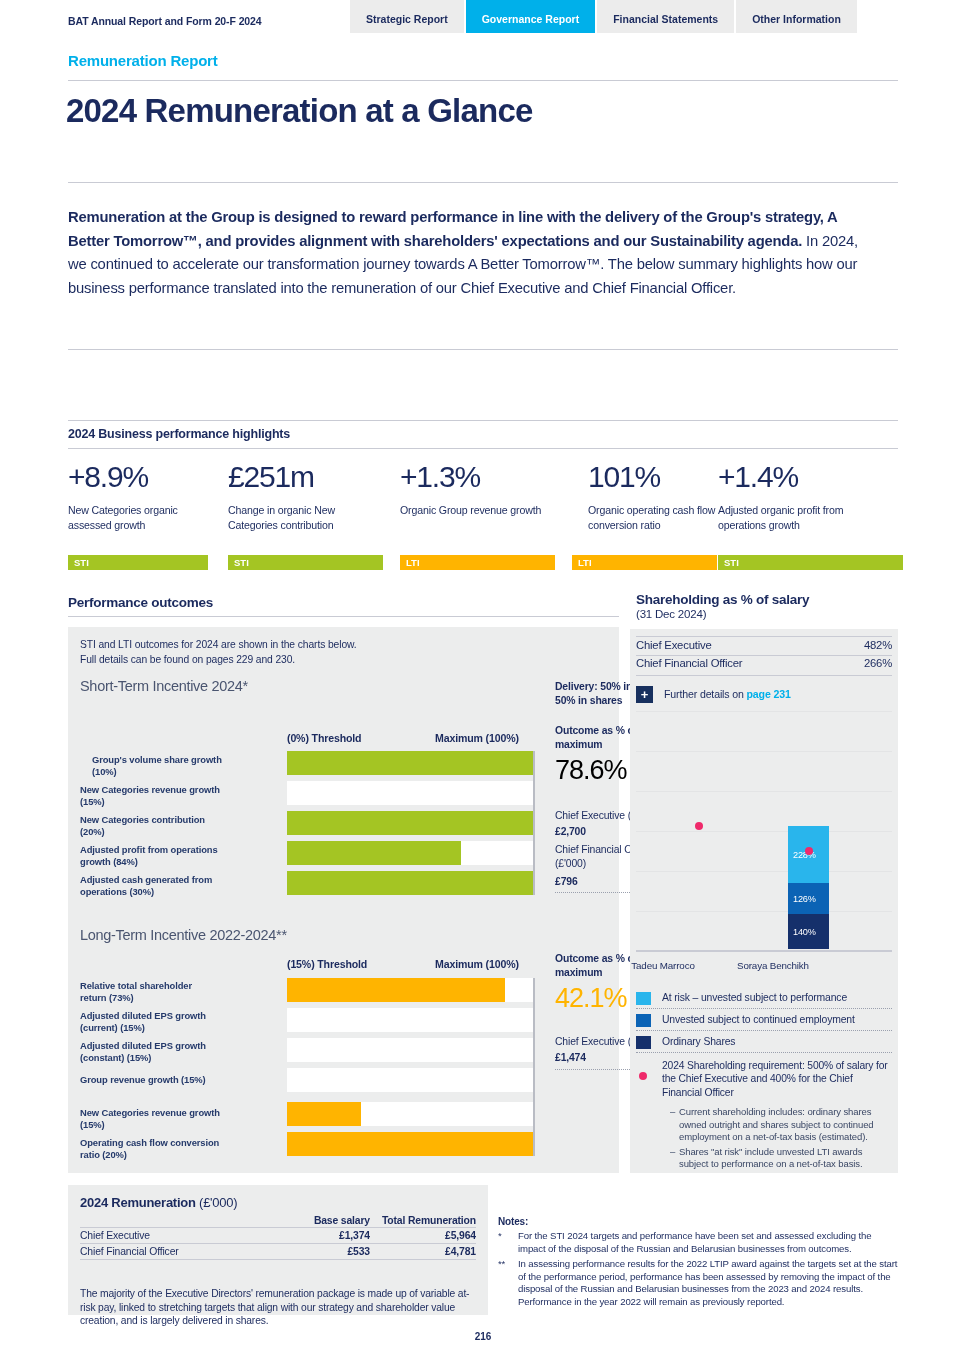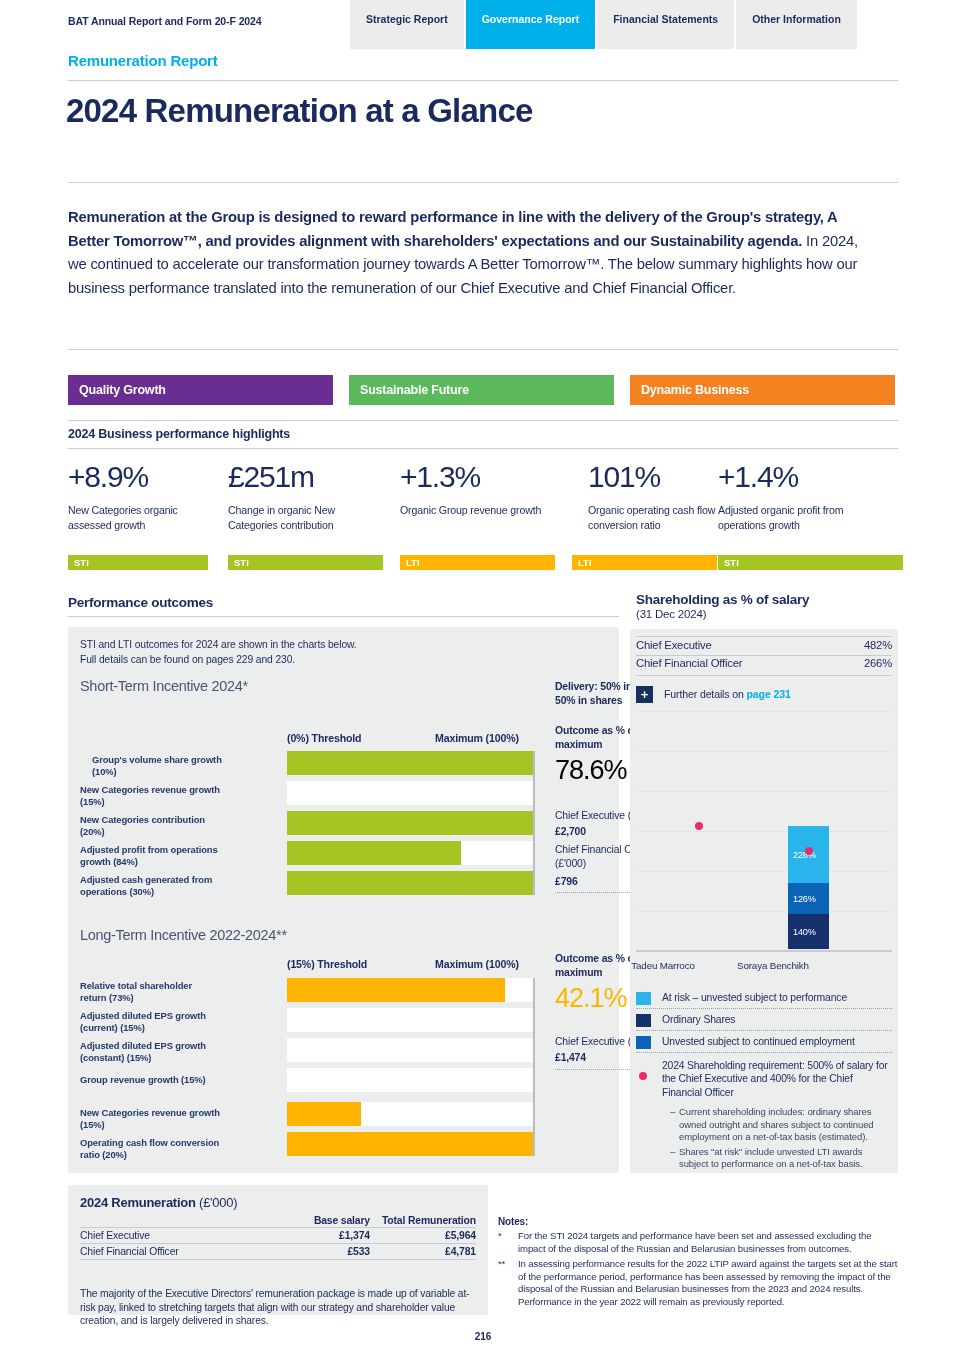--- a/index.html
+++ b/index.html
@@ -17,21 +17,21 @@
     position: absolute; left: 0; top: 0; width: 966px; height: 36px;
   }
   .doc-title {
     position: absolute; left: 68px; top: 15px;
     font-size: 10.5px; font-weight: bold; color: #1b2a5e; letter-spacing: -0.1px;
   }
   .tabs { position: absolute; left: 350px; top: 0; display: flex; gap: 2px; }
   .tab {
     background: #ececec; color: #1b2a5e;
     font-size: 10.5px; font-weight: bold;
-    padding: 14px 16px 24px 16px;
+    padding: 14px 16px 8px 16px;
     white-space: nowrap; line-height: 1;
   }
   .tab.active { background: #00b0ea; color: #ffffff; }
 
   
   .kicker {
     position: absolute; left: 68px; top: 52px;
     font-size: 15px; font-weight: bold; color: #00b0ea; letter-spacing: -0.2px;
   }
   .rule1 { position: absolute; left: 68px; top: 80px; width: 830px; height: 1px; background: #c9cbd4; }
@@ -191,25 +191,20 @@
   <div class="kicker">Remuneration Report</div>
   <div class="rule1"></div>
   <div class="page-title">2024 Remuneration at a Glance</div>
   <div class="rule2"></div>
 
   <div class="intro">
     <b>Remuneration at the Group is designed to reward performance in line with the delivery of the Group's strategy, A Better Tomorrow™, and provides alignment with shareholders' expectations and our Sustainability agenda.</b><span> In 2024, we continued to accelerate our transformation journey towards A Better Tomorrow™. The below summary highlights how our business performance translated into the remuneration of our Chief Executive and Chief Financial Officer.</span>
   </div>
   <div class="rule3"></div>
 
-  <div class="pillars">
-    <div class="pillar p1">Quality Growth</div>
-    <div class="pillar p2">Sustainable Future</div>
-    <div class="pillar p3">Dynamic Business</div>
-  </div>
 
   <div class="rule4"></div>
   <div class="bph-title">2024 Business performance highlights</div>
   <div class="rule5"></div>
 
   <div class="kpis">
     <div class="kpi" style="left:0px;width:150px">
       <div class="val">+8.9%</div>
       <div class="lbl">New Categories organic assessed growth</div>
     </div>
@@ -369,26 +364,26 @@
 
   <div class="bar-name" style="left:608px; top:960px;">Tadeu Marroco</div>
   <div class="bar-name" style="left:718px; top:960px;">Soraya Benchikh</div>
 
   <div class="legend">
     <div class="leg-item">
       <span class="leg-sw light"></span>
       <span>At risk – unvested subject to performance</span>
     </div>
     <div class="leg-item">
+      <span class="leg-sw mid"></span>
+      <span>Unvested subject to continued employment</span>
+    </div>
+    <div class="leg-item">
       <span class="leg-sw dark"></span>
       <span>Ordinary Shares</span>
-    </div>
-    <div class="leg-item">
-      <span class="leg-sw mid"></span>
-      <span>Unvested subject to continued employment</span>
     </div>
     <div class="leg-req">
       <span class="dot"></span>
       <span>2024 Shareholding requirement: 500% of salary for the Chief Executive and 400% for the Chief Financial Officer</span>
     </div>
     <div class="sub-notes">
       <div class="sub-note"><span class="dash">–</span><span>Current shareholding includes: ordinary shares owned outright and shares subject to continued employment on a net-of-tax basis (estimated).</span></div>
       <div class="sub-note"><span class="dash">–</span><span>Shares "at risk" include unvested LTI awards subject to performance on a net-of-tax basis.</span></div>
     </div>
   </div>

